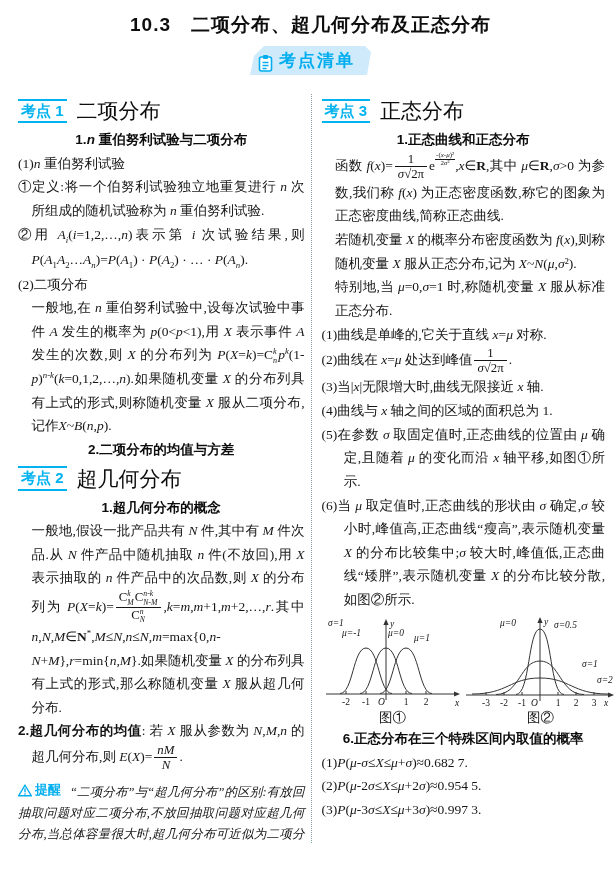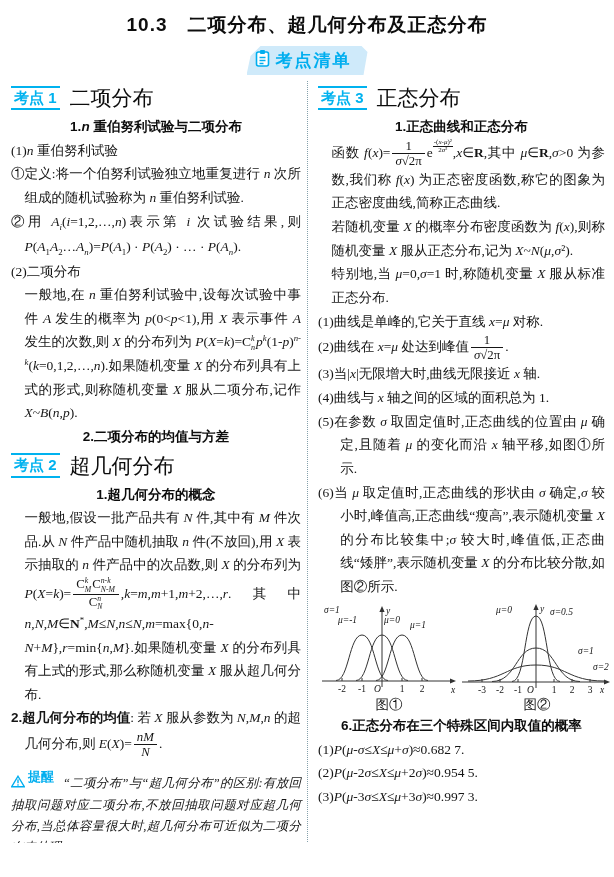--- a/index.html
+++ b/index.html
@@ -1,24 +1,24 @@
 <!DOCTYPE html>
 <html><head>
 <meta charset="utf-8">
 <style>
   *{margin:0;padding:0;box-sizing:border-box}
   html,body{background:#fff}
   body{width:614px;height:877px;font-family:"Liberation Serif",serif;color:#151515;font-size:13.5px;overflow:hidden}
-  .page{width:614px;height:843px;padding:8px 9px 4px 9px;overflow:hidden;position:relative;background:#fff}
+  .page{width:614px;height:843px;padding:8px 9px 4px 16px;overflow:hidden;position:relative;background:#fff}
   .title{text-align:center;font-family:"Liberation Sans",sans-serif;font-weight:bold;font-size:19px;letter-spacing:1px;margin-top:4px;color:#0d0d0d}
   .badge-row{display:flex;justify-content:center;margin-top:8px}
-  .badge{position:relative;display:inline-flex;align-items:flex-start;gap:6px;background:#cfeafa;padding:3px 16px 3px 8px;clip-path:polygon(14px 0,calc(100% - 6px) 0,100% 6px,calc(100% - 4px) 100%,0 100%,4px 10px)}
+  .badge{position:relative;display:inline-flex;align-items:flex-end;gap:6px;background:#cfeafa;padding:3px 16px 3px 8px;clip-path:polygon(14px 0,calc(100% - 6px) 0,100% 6px,calc(100% - 4px) 100%,0 100%,4px 10px)}
   .badge-text{color:#00aeef;font-family:"Liberation Sans",sans-serif;font-weight:bold;font-size:17px;letter-spacing:2px}
   .clip{display:inline-flex}
-  .columns{display:flex;align-items:stretch;margin-top:6px}
+  .columns{display:flex;align-items:stretch;margin-top:19px}
   .col{width:50%;padding:0 6px 0 2px}
   .col.right{border-left:1px dotted #84a0ab;padding-left:10px;padding-right:0}
   .kao{display:flex;align-items:center;gap:10px;margin:3px 0 3px}
   .kao .tag{color:#00b2ef;font-family:"Liberation Sans",sans-serif;font-weight:bold;font-size:15px;border-top:2px solid #00b2ef;border-bottom:2px solid #00b2ef;padding:0 3px;line-height:1.35;white-space:nowrap}
   .kao .kt{font-family:"Liberation Sans",sans-serif;font-weight:normal;font-size:21px;color:#0d0d0d}
   h3.sec{font-family:"Liberation Sans",sans-serif;font-size:13.5px;font-weight:bold;line-height:1.75;color:#0d0d0d;text-align:center}
   p.body{line-height:1.75;text-align:justify}
   p.ind{padding-left:1em}
   p.hang{padding-left:1em;text-indent:-1em}
   p.hang2{padding-left:1.65em;text-indent:-1.65em}
@@ -30,21 +30,21 @@
   .frac>.den{display:block;padding:0 3px}
   .sqrt{white-space:nowrap}
   .sqa{border-top:1px solid #151515}
   .ss{display:inline-block;vertical-align:-0.45em;font-size:0.6em;line-height:1.1;text-align:left;margin:0 1px 0 0;text-indent:0}
   .ss>span{display:block}
   .texp{display:inline-block;vertical-align:0.55em;font-size:7px;line-height:1}
   .tfr{display:inline-block;text-align:center}
   .tfr>.tn{display:block;border-bottom:1px solid #151515;padding:0 1px}
   .tfr>.td{display:block}
   .remind{margin-top:7px;font-size:12.5px;line-height:1.7;font-style:italic;text-align:justify}
-  .remind .rlabel{color:#00aeef;font-style:normal;font-family:"Liberation Sans",sans-serif;font-weight:bold;font-size:13px;display:inline-flex;align-items:flex-end;gap:3px;margin-right:9px;vertical-align:-1px}
+  .remind .rlabel{color:#00aeef;font-style:normal;font-family:"Liberation Sans",sans-serif;font-weight:bold;font-size:13px;display:inline-flex;align-items:center;gap:3px;margin-right:9px;vertical-align:-1px}
   .figs{display:flex;justify-content:space-between;align-items:flex-end;margin:2px 0 1px}
   .fig{text-align:center}
   .fig svg{display:block}
   .figcap{font-size:13.5px;margin-top:0;line-height:1.2}
   svg .ax{stroke:#333;stroke-width:1;fill:none}
   svg .cv{stroke:#333;stroke-width:1;fill:none}
   svg .ah{fill:#333;stroke:none}
   svg text{font-family:"Liberation Serif",serif;font-size:9.5px;font-style:italic;fill:#151515}
   svg text.up{font-style:normal}
 </style>

